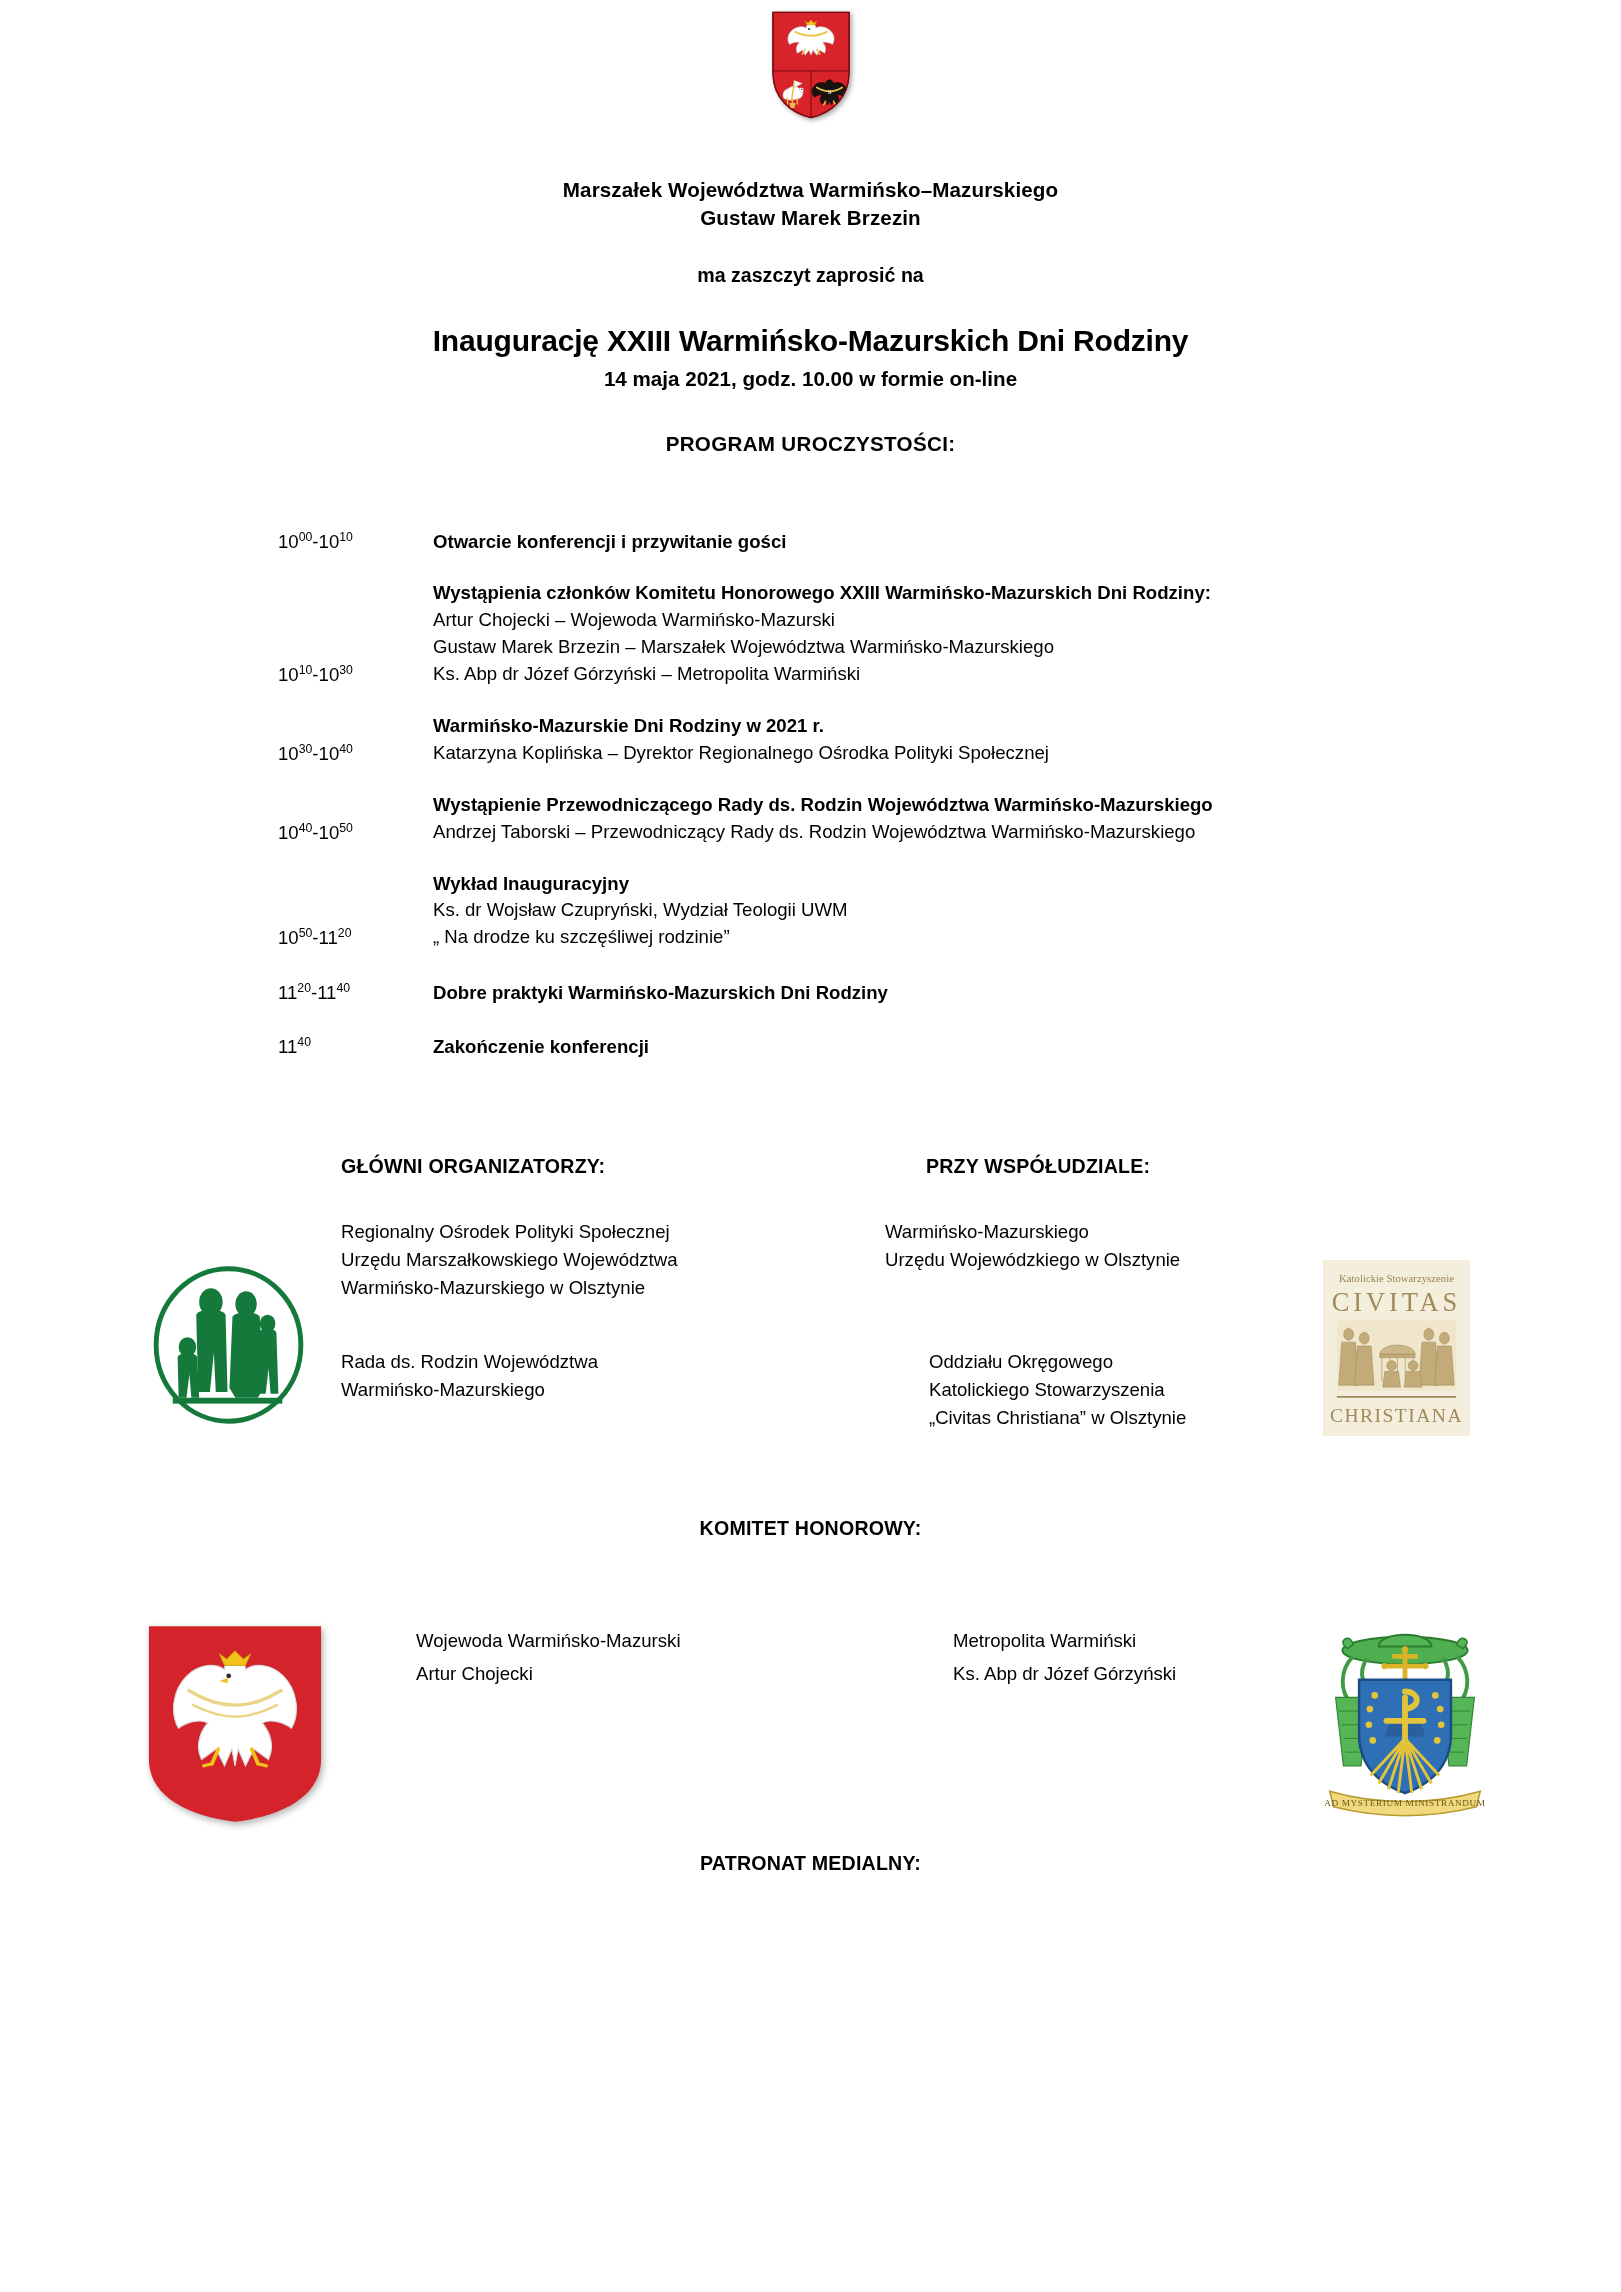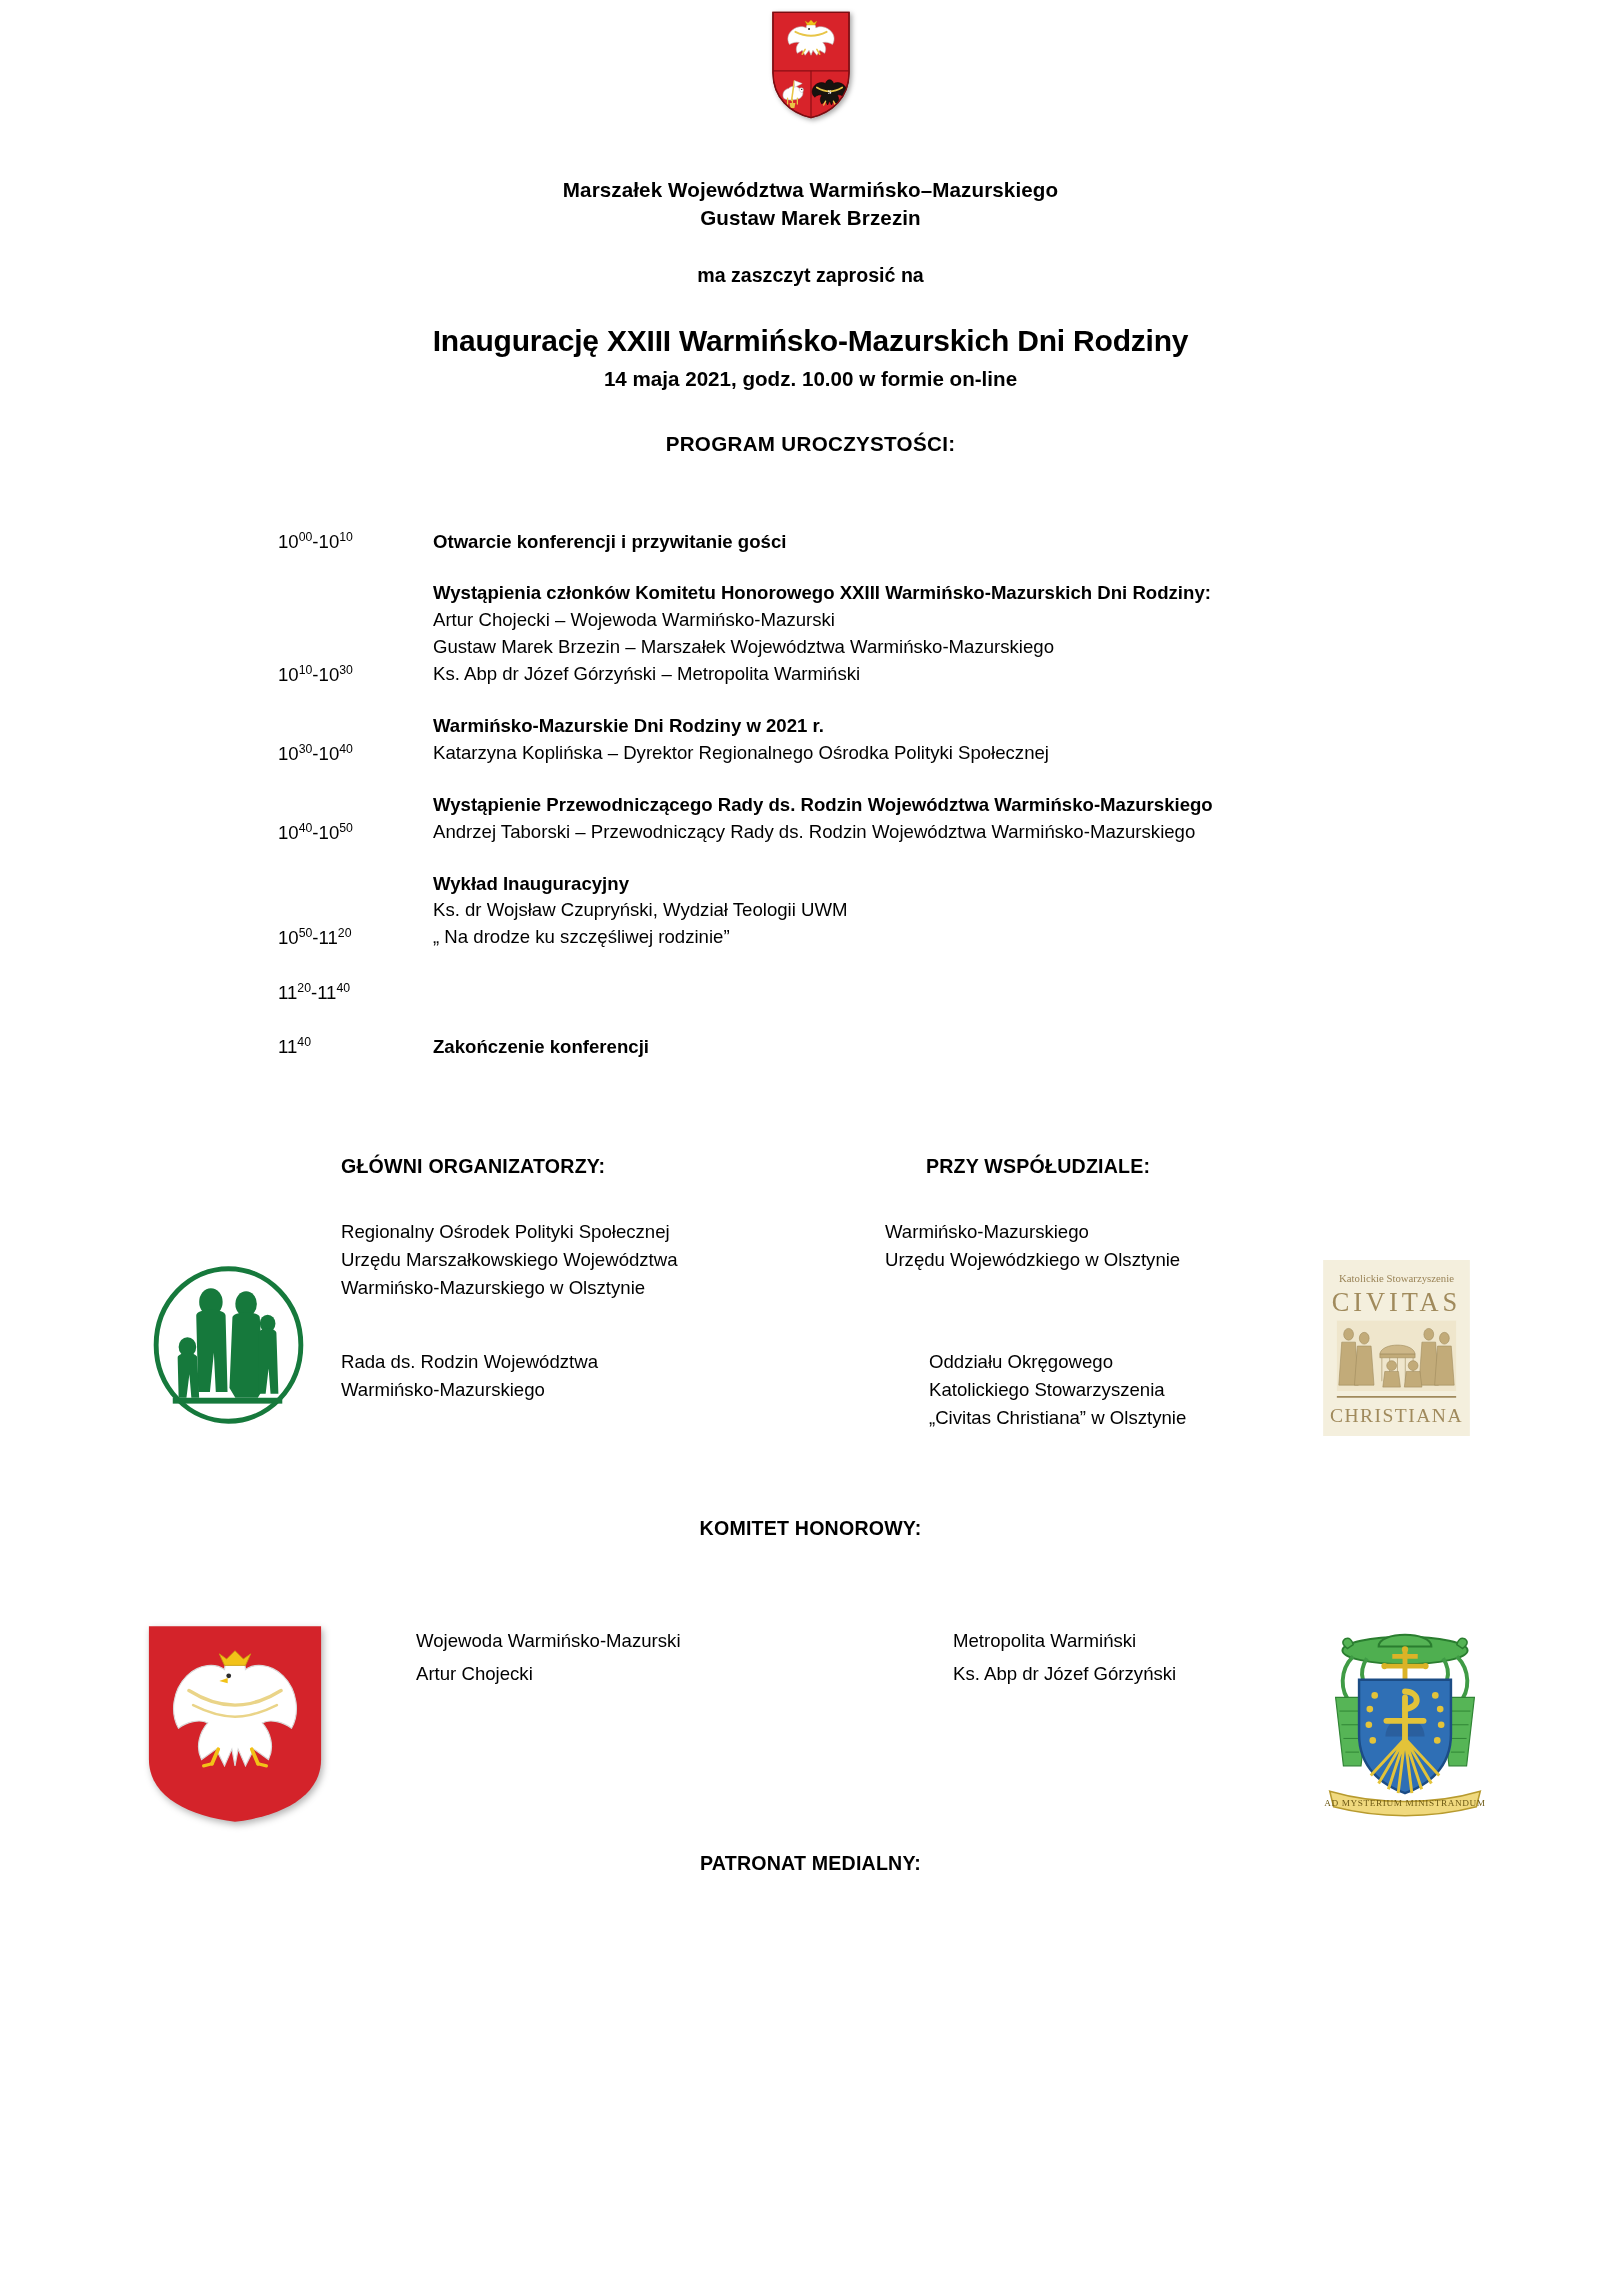--- a/index.html
+++ b/index.html
@@ -338,20 +338,23 @@
       <div class="sched-row" style="margin-top: 25.5px;">
         <div class="sched-time">10<sup>50</sup>-11<sup>20</sup></div>
         <div class="sched-body">
           <div class="sched-title">Wykład Inauguracyjny</div>
           <div class="sched-detail">Ks. dr Wojsław Czupryński, Wydział Teologii UWM</div>
           <div class="sched-detail">„ Na drodze ku szczęśliwej rodzinie”</div>
         </div>
       </div>
       <div class="sched-row" style="margin-top: 29px;">
         <div class="sched-time">11<sup>20</sup>-11<sup>40</sup></div>
+        <div class="sched-body">
+          <div class="sched-title">Dobre praktyki Warmińsko-Mazurskich Dni Rodziny</div>
+        </div>
       </div>
       <div class="sched-row" style="margin-top: 29px;">
         <div class="sched-time">11<sup>40</sup></div>
         <div class="sched-body">
           <div class="sched-title">Zakończenie konferencji</div>
         </div>
       </div>
     </div>
 
   <div class="org-headings">

